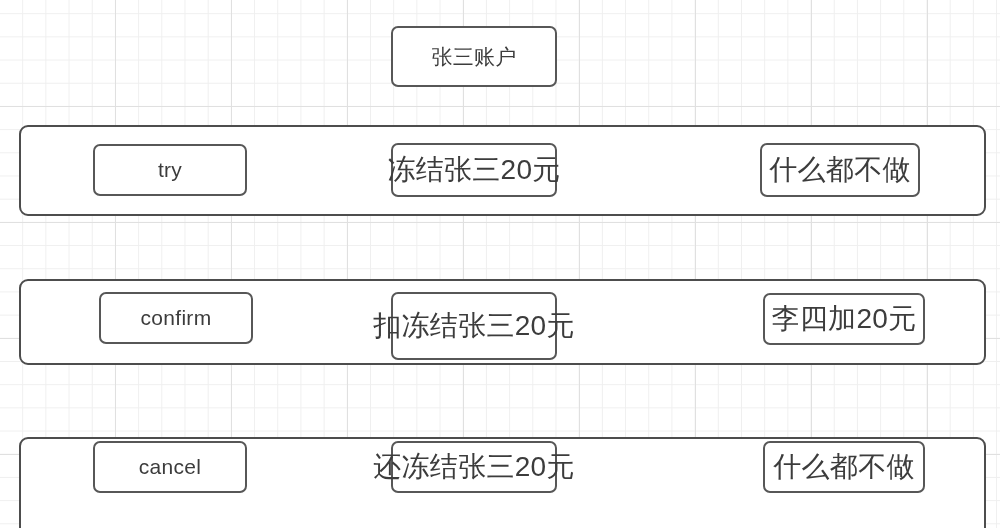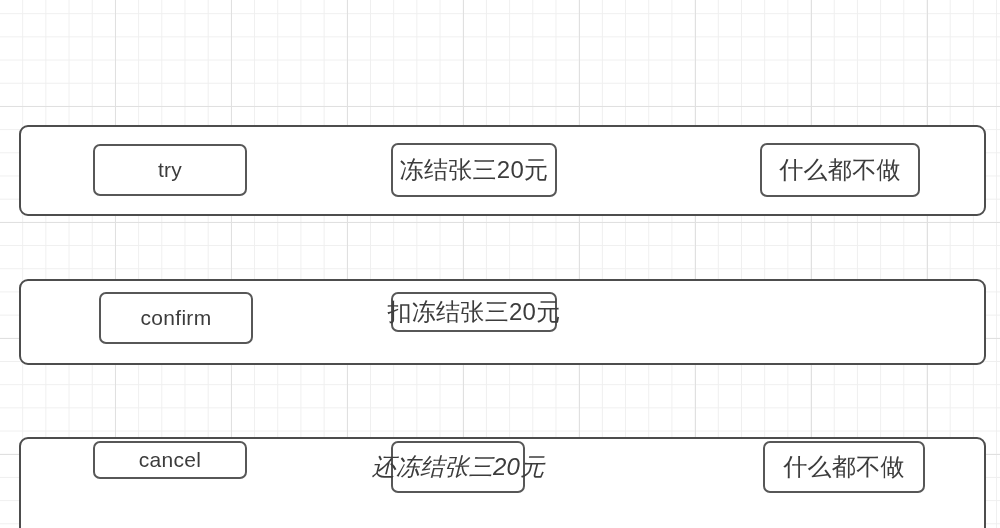--- a/index.html
+++ b/index.html
@@ -52,69 +52,71 @@
 
   .swimlane {
     position: absolute;
     box-sizing: border-box;
     background: #ffffff;
     border: 2px solid #4d4d4d;
     border-radius: 9px;
   }
 
   
-  .node.cn   { font-size: 24px; }
+  .node.cn   { font-size: 28px; }
   .node.en   { font-size: 21px; }
   .node.head { font-size: 21px; }
 
   
   #node-account-a { left: 391px; top: 26px;  width: 166px; height: 61px; }
   #node-account-b { left: 752px; top: 26px;  width: 166px; height: 61px; }
 
   
   #lane-try     { left: 19px; top: 125px; width: 967px; height: 91px; }
   #lane-confirm { left: 19px; top: 279px; width: 967px; height: 86px; }
   #lane-cancel  { left: 19px; top: 437px; width: 967px; height: 100px; }
 
   
   #node-try-label  { left: 93px;  top: 144px; width: 154px; height: 52px; }
   #node-try-mid    { left: 391px; top: 143px; width: 166px; height: 54px; }
   #node-try-right  { left: 760px; top: 143px; width: 160px; height: 54px; }
 
   
   #node-cfm-label  { left: 93px;  top: 292px; width: 154px; height: 52px; margin-left: 6px; }
-  #node-cfm-mid    { left: 391px; top: 292px; width: 166px; height: 40px; }
+  #node-cfm-mid    { left: 391px; top: 292px; width: 166px; height: 68px; }
   #node-cfm-right  { left: 763px; top: 293px; width: 162px; height: 52px; }
 
   
-  #node-cnl-label  { left: 93px;  top: 441px; width: 154px; height: 38px; }
-  #node-cnl-mid    { left: 391px; top: 441px; width: 134px; height: 52px; font-style: italic; }
+  #node-cnl-label  { left: 93px;  top: 441px; width: 154px; height: 52px; }
+  #node-cnl-mid    { left: 391px; top: 441px; width: 166px; height: 52px; }
   #node-cnl-right  { left: 763px; top: 441px; width: 162px; height: 52px; }
 </style>
 </head>
 <body>
 
 <div id="canvas">
 
+  <div class="node head cn" id="node-account-a">张三账户</div>
 
 
   <div class="swimlane" id="lane-try"></div>
 
   <div class="node en" id="node-try-label">try</div>
 
   <div class="node cn" id="node-try-mid">冻结张三20元</div>
 
   <div class="node cn" id="node-try-right">什么都不做</div>
 
   <div class="swimlane" id="lane-confirm"></div>
 
   <div class="node en" id="node-cfm-label">confirm</div>
 
   <div class="node cn" id="node-cfm-mid">扣冻结张三20元</div>
 
+  <div class="node cn" id="node-cfm-right">李四加20元</div>
 
   <div class="swimlane" id="lane-cancel"></div>
 
   <div class="node en" id="node-cnl-label">cancel</div>
 
   <div class="node cn" id="node-cnl-mid">还冻结张三20元</div>
 
   <div class="node cn" id="node-cnl-right">什么都不做</div>
 
 </div>

